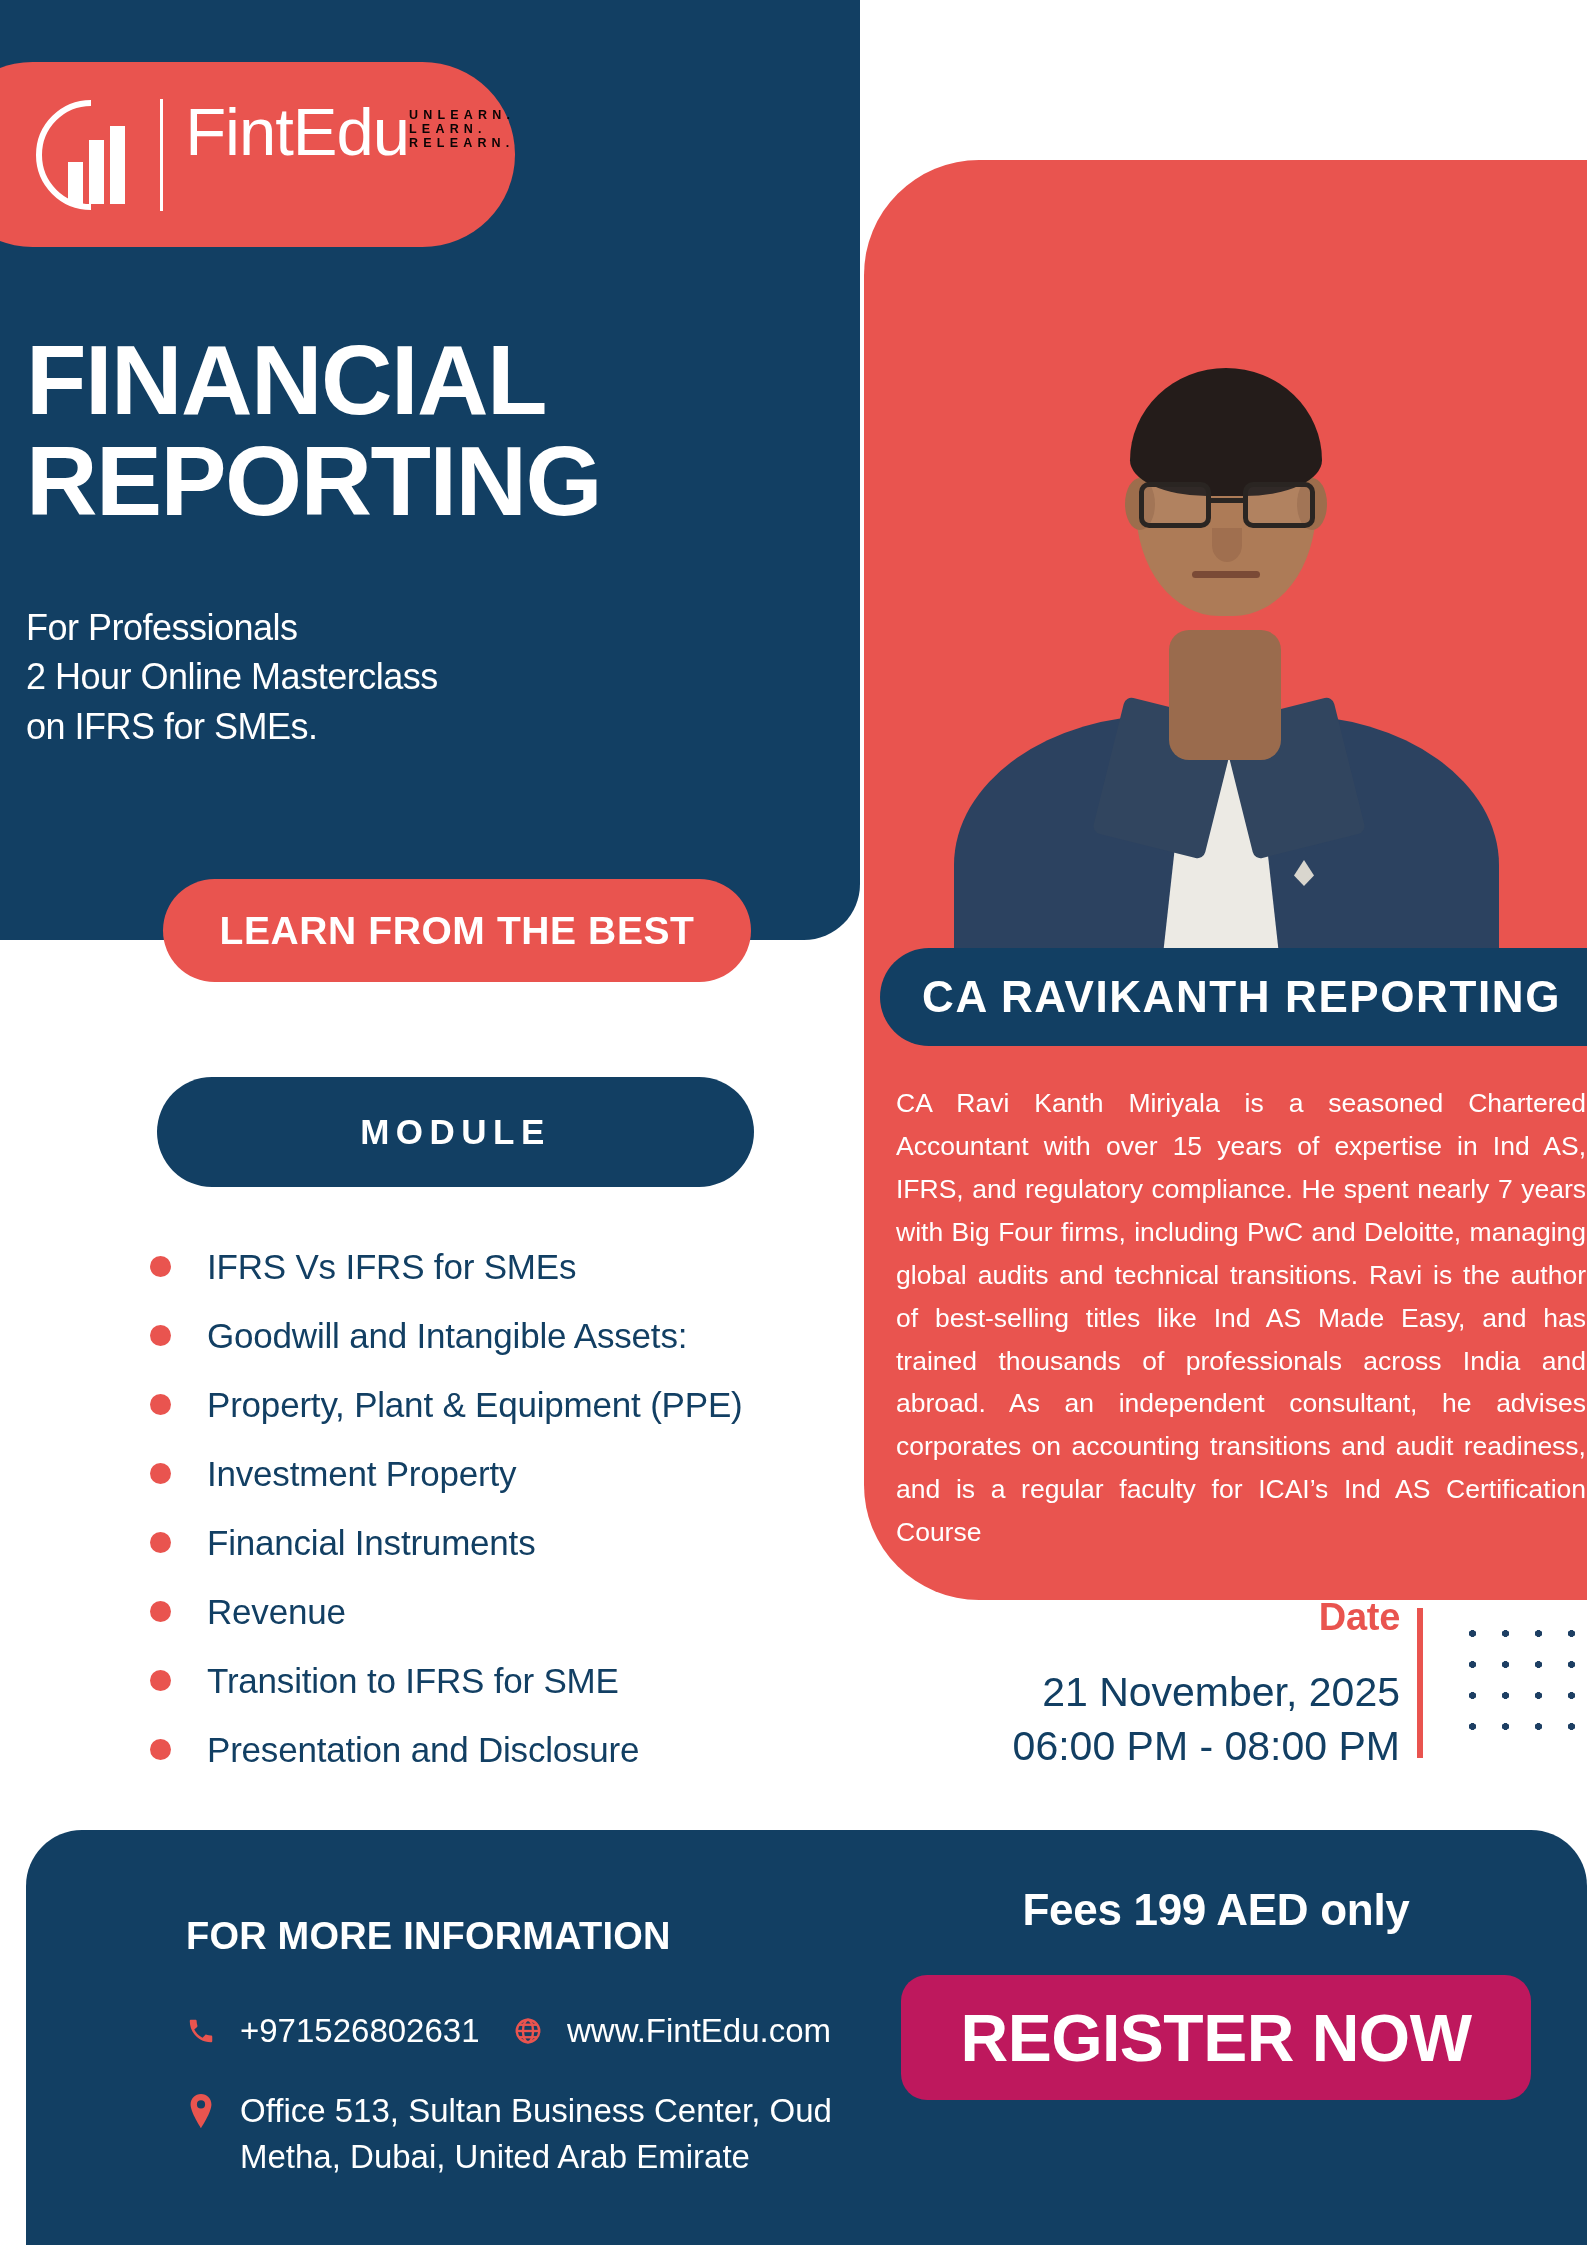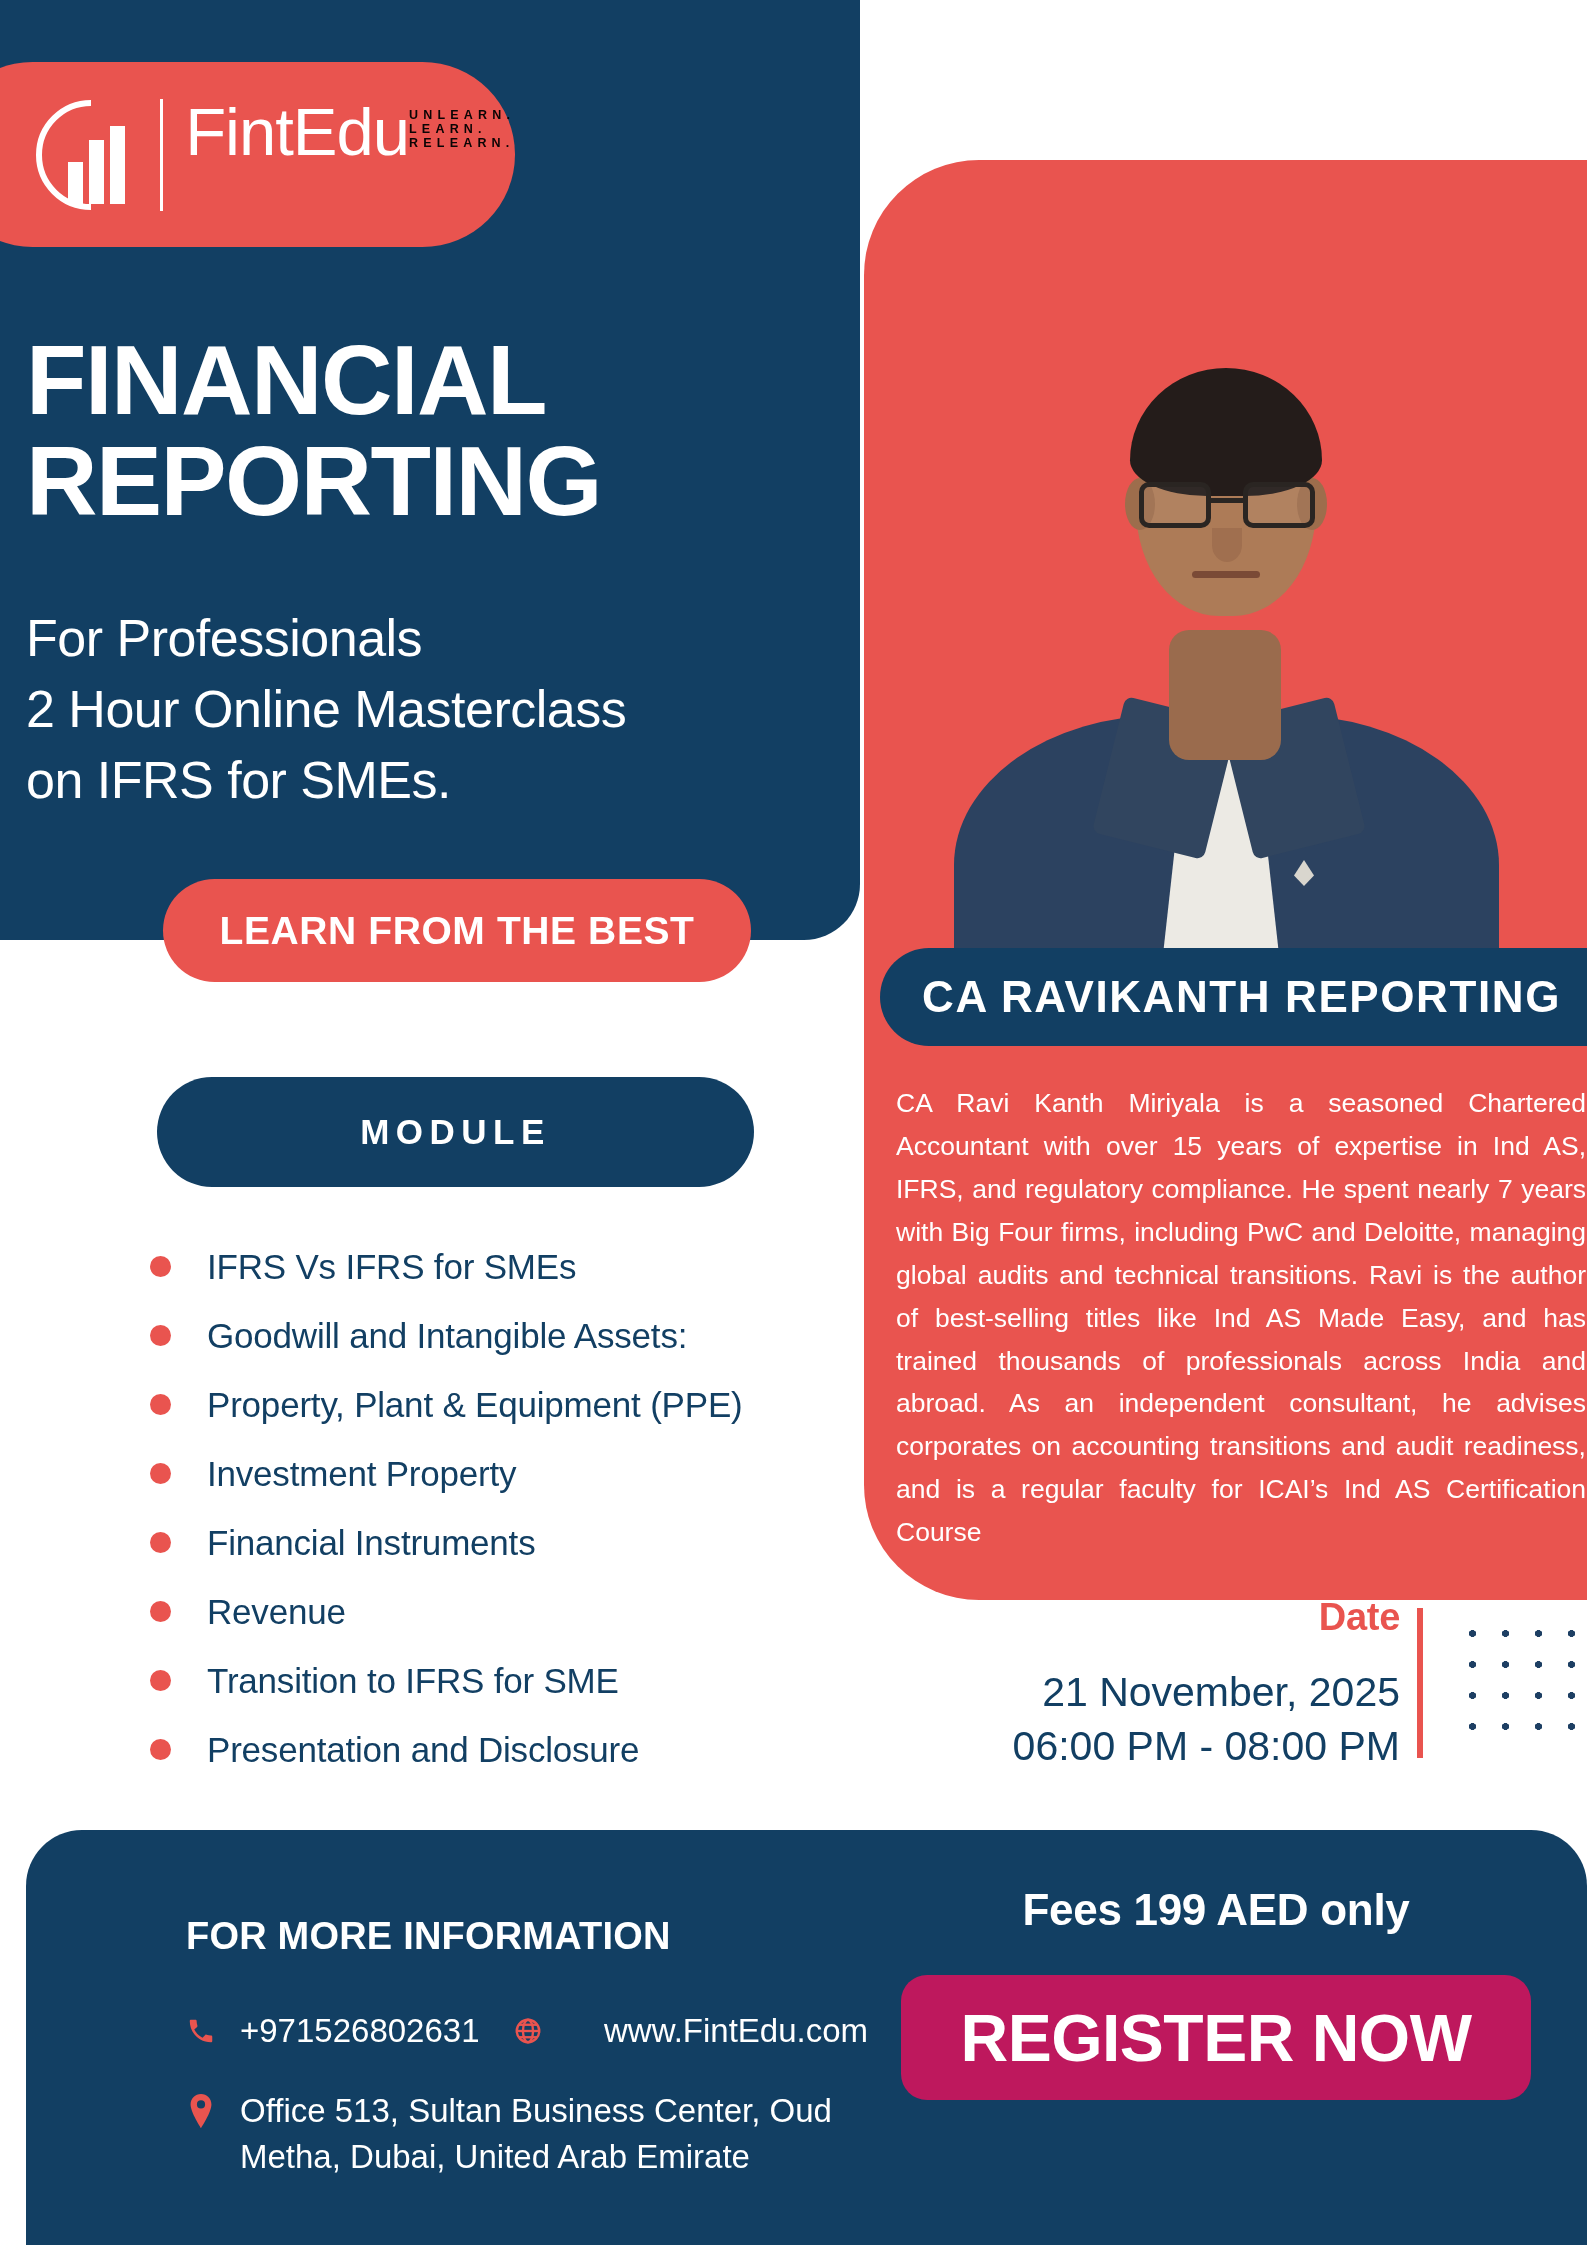--- a/index.html
+++ b/index.html
@@ -94,21 +94,21 @@
     font-weight: 700;
     line-height: 1.02;
     letter-spacing: -1.5px;
   }
   .subhead {
     position: absolute;
     left: 26px;
     top: 603px;
     width: 800px;
     color: #ffffff;
-    font-size: 52px;
+    font-size: 36px;
     font-weight: 300;
     line-height: 1.37;
     letter-spacing: -0.5px;
   }
 
   
   .learn-pill {
     position: absolute;
     left: 163px;
     top: 879px;
@@ -423,21 +423,21 @@
     font-size: 38px;
     font-weight: 700;
     letter-spacing: 0.2px;
   }
   .contact-row {
     position: absolute;
     display: flex;
     align-items: center;
   }
   .row-phone { left: 158px; top: 178px; }
-  .row-web   { left: 485px; top: 178px; gap: 37px; }
+  .row-web   { left: 485px; top: 178px; }
   .row-addr  { left: 158px; top: 258px; align-items: flex-start; }
   .c-icon {
     width: 34px;
     flex: 0 0 auto;
     margin-right: 22px;
     color: #e9544f;
     display: flex;
     align-items: center;
     justify-content: center;
   }

